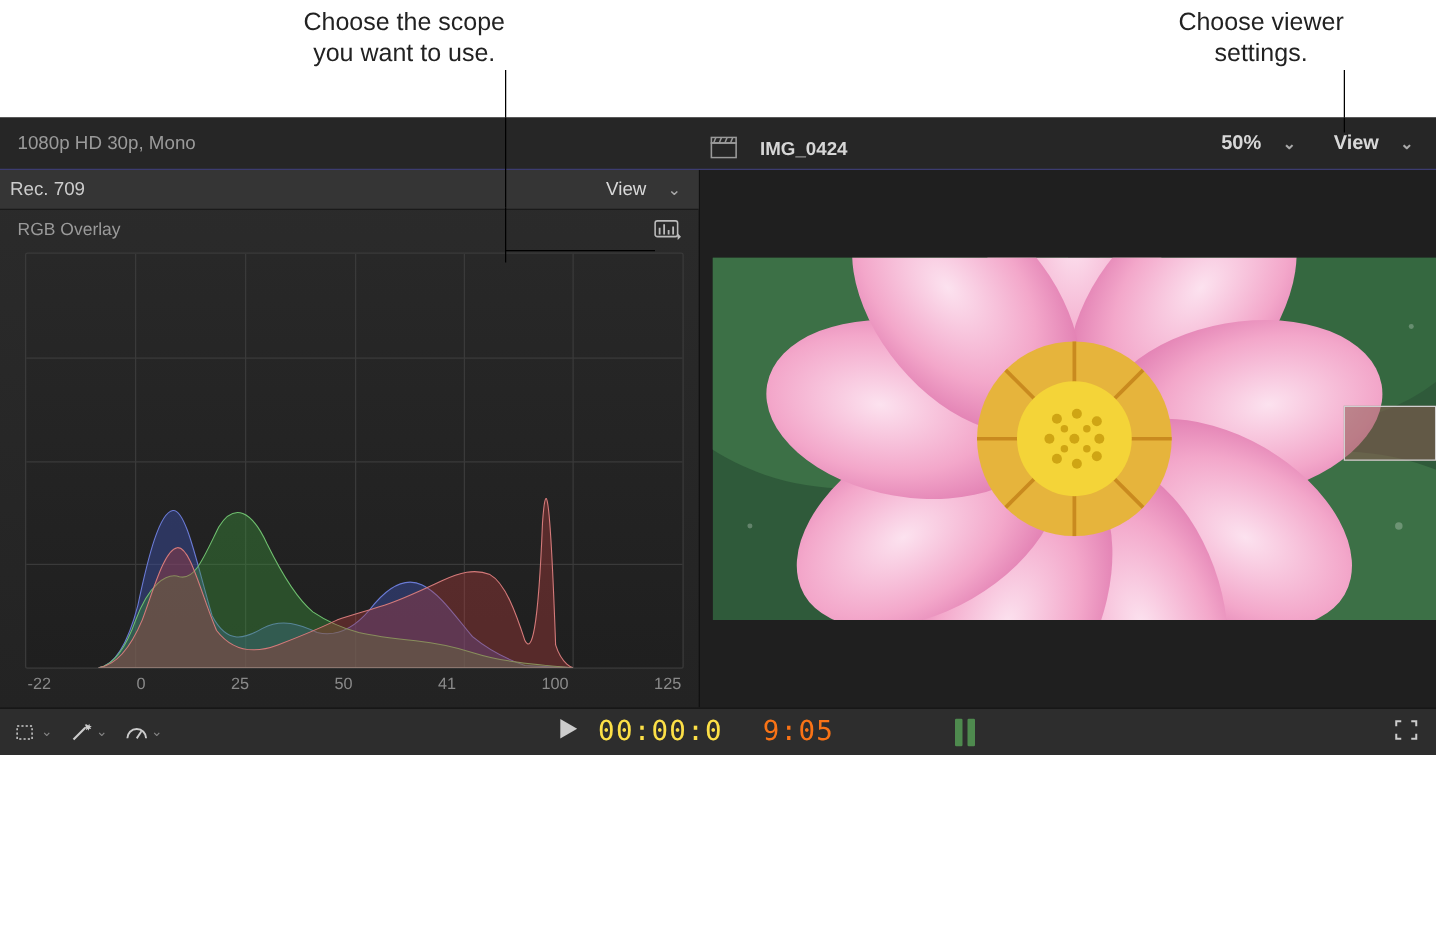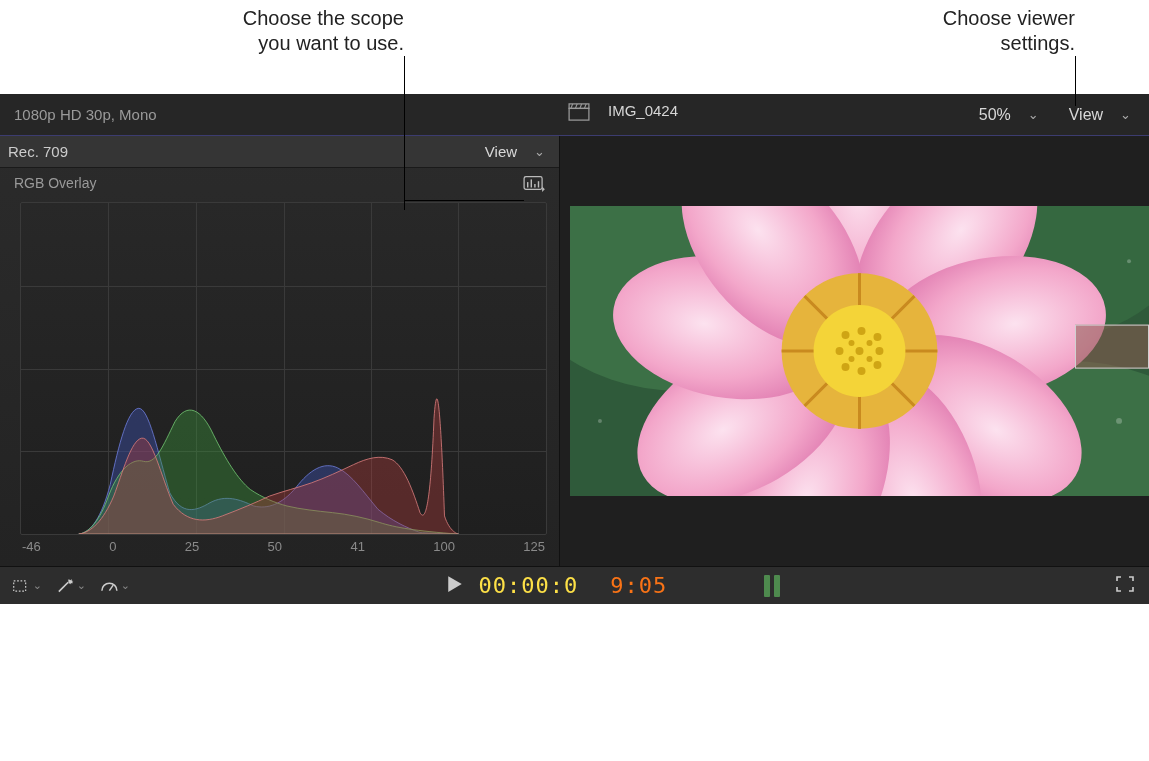--- a/index.html
+++ b/index.html
@@ -14,21 +14,21 @@
     color: #222;
   }
   .callouts {
     position: relative;
     height: 94px;
     background: #fff;
   }
   .callout {
     position: absolute;
     font-size: 20px;
-    text-align: right;
+    text-align: center;
     line-height: 1.25;
     color: #222;
   }
   .callout-left { right: 745px; top: 6px; }
   .callout-right { right: 74px; top: 6px; }
   .leader {
     position: absolute;
     background: #000;
   }
   .leader-left-v1 { left: 404px; top: 56px; width: 1px; height: 38px; }
@@ -54,22 +54,23 @@
   }
   .topbar .left {
     width: 560px;
     padding-left: 14px;
     display: flex;
     align-items: center;
   }
   .topbar .right {
     flex: 1;
     display: flex;
-    align-items: flex-start;
+    align-items: flex-end;
     padding-right: 12px;
+    font-weight: bold;
   }
   .clip-icon {
     width: 26px; height: 20px;
     margin-left: 6px;
     margin-right: 16px;
     display:flex; align-items:center; justify-content:center;
   }
   .spacer { flex: 1; }
   .dd {
     color: #d8d8d8;
@@ -315,21 +316,21 @@
                      C190 100 206 108 220 140 C234 170 248 194 262 206 C276 216 290 222 304 226
                      C320 230 338 232 356 234 C374 236 392 240 410 246 C428 252 450 256 500 260 Z" fill="rgba(60,150,60,0.40)" stroke="#6fbf6f" stroke-width="1"></path>
 
             <path d="M66 260 C80 258 94 244 106 214 C116 186 126 146 138 144 C150 142 160 190 174 224
                      C190 246 210 246 230 238 C250 230 268 222 284 214 C300 208 316 204 332 198
                      C348 192 364 184 380 176 C396 168 410 164 424 170 C438 178 448 208 456 234
                      C462 246 468 226 472 120 C476 60 480 120 484 238 C490 258 500 260 500 260 Z" fill="rgba(180,60,60,0.38)" stroke="#d47a7a" stroke-width="1"></path>
           </svg>
         </div>
         <div class="hist-axis">
-          <span>-46</span>
+          <span>-22</span>
           <span>0</span>
           <span>25</span>
           <span>50</span>
           <span>41</span>
           <span>100</span>
           <span>125</span>
         </div>
       </div>
     </div>
 

